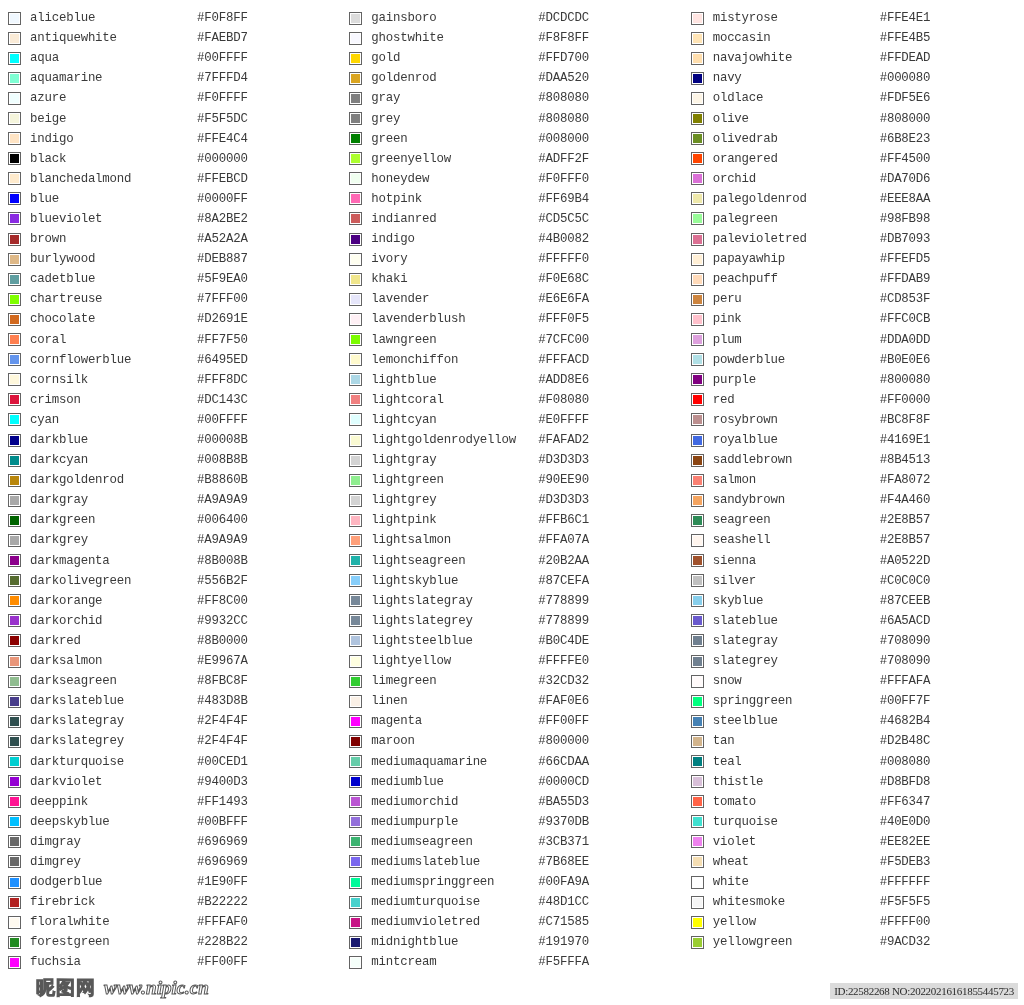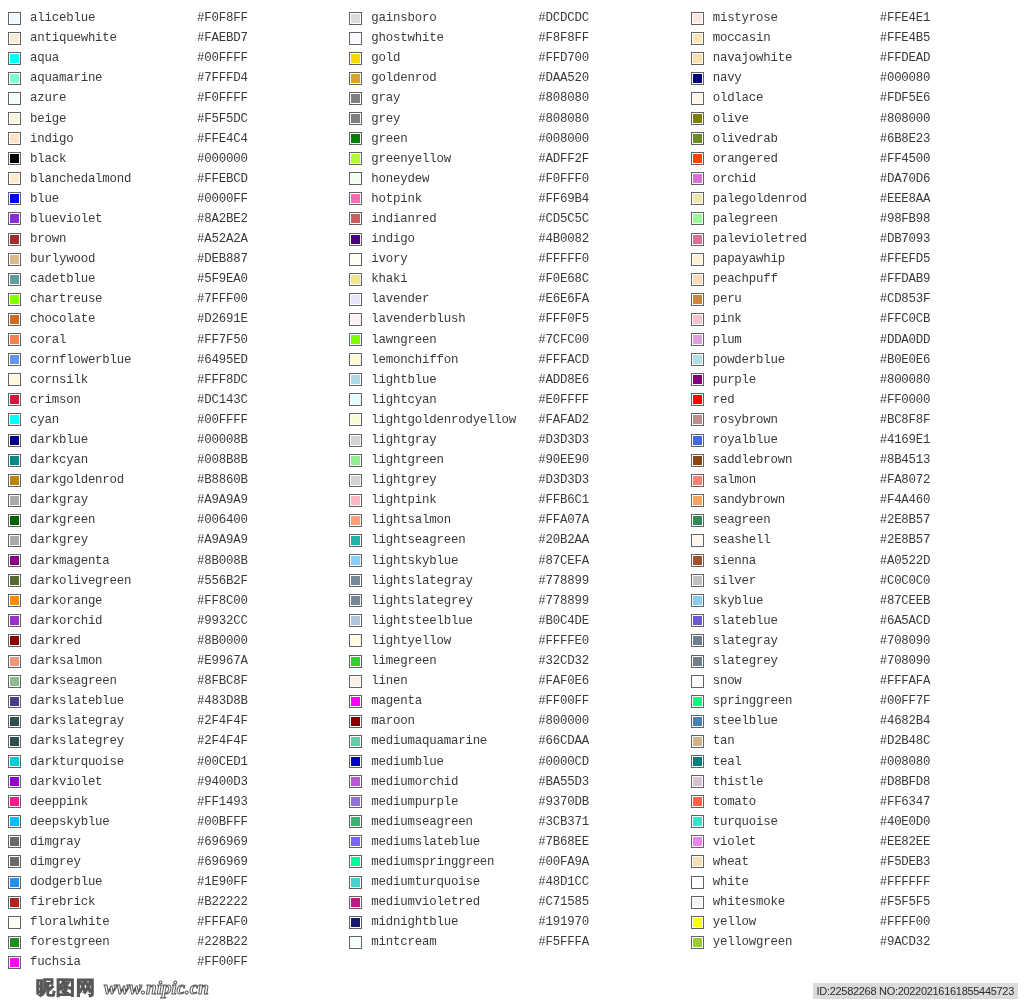--- a/index.html
+++ b/index.html
@@ -103,21 +103,21 @@
     margin-left: 8px;
     line-height: 1;
   }
 
   .watermark-right {
     position: absolute;
     right: 6px;
     bottom: 6px;
     background: rgba(190,190,190,0.55);
     color: #2b2b2b;
-    font-family: Liberation Sans, sans-serif;
+    font-family: Liberation Serif, serif;
     font-size: 11px;
     padding: 2px 4px;
     letter-spacing: -0.3px;
     white-space: nowrap;
     pointer-events: none;
   }
 </style>
 </head>
 <body>
 
@@ -589,20 +589,27 @@
       </div>
       <div class="color-row">
         <span class="swatch-wrap">
           <span class="swatch" style="background: rgb(173, 216, 230);"></span>
         </span>
         <span class="color-name">lightblue</span>
         <span class="color-hex">#ADD8E6</span>
       </div>
       <div class="color-row">
         <span class="swatch-wrap">
+          <span class="swatch" style="background: rgb(240, 128, 128);"></span>
+        </span>
+        <span class="color-name">lightcoral</span>
+        <span class="color-hex">#F08080</span>
+      </div>
+      <div class="color-row">
+        <span class="swatch-wrap">
           <span class="swatch" style="background: rgb(224, 255, 255);"></span>
         </span>
         <span class="color-name">lightcyan</span>
         <span class="color-hex">#E0FFFF</span>
       </div>
       <div class="color-row">
         <span class="swatch-wrap">
           <span class="swatch" style="background: rgb(250, 250, 210);"></span>
         </span>
         <span class="color-name">lightgoldenrodyellow</span>

